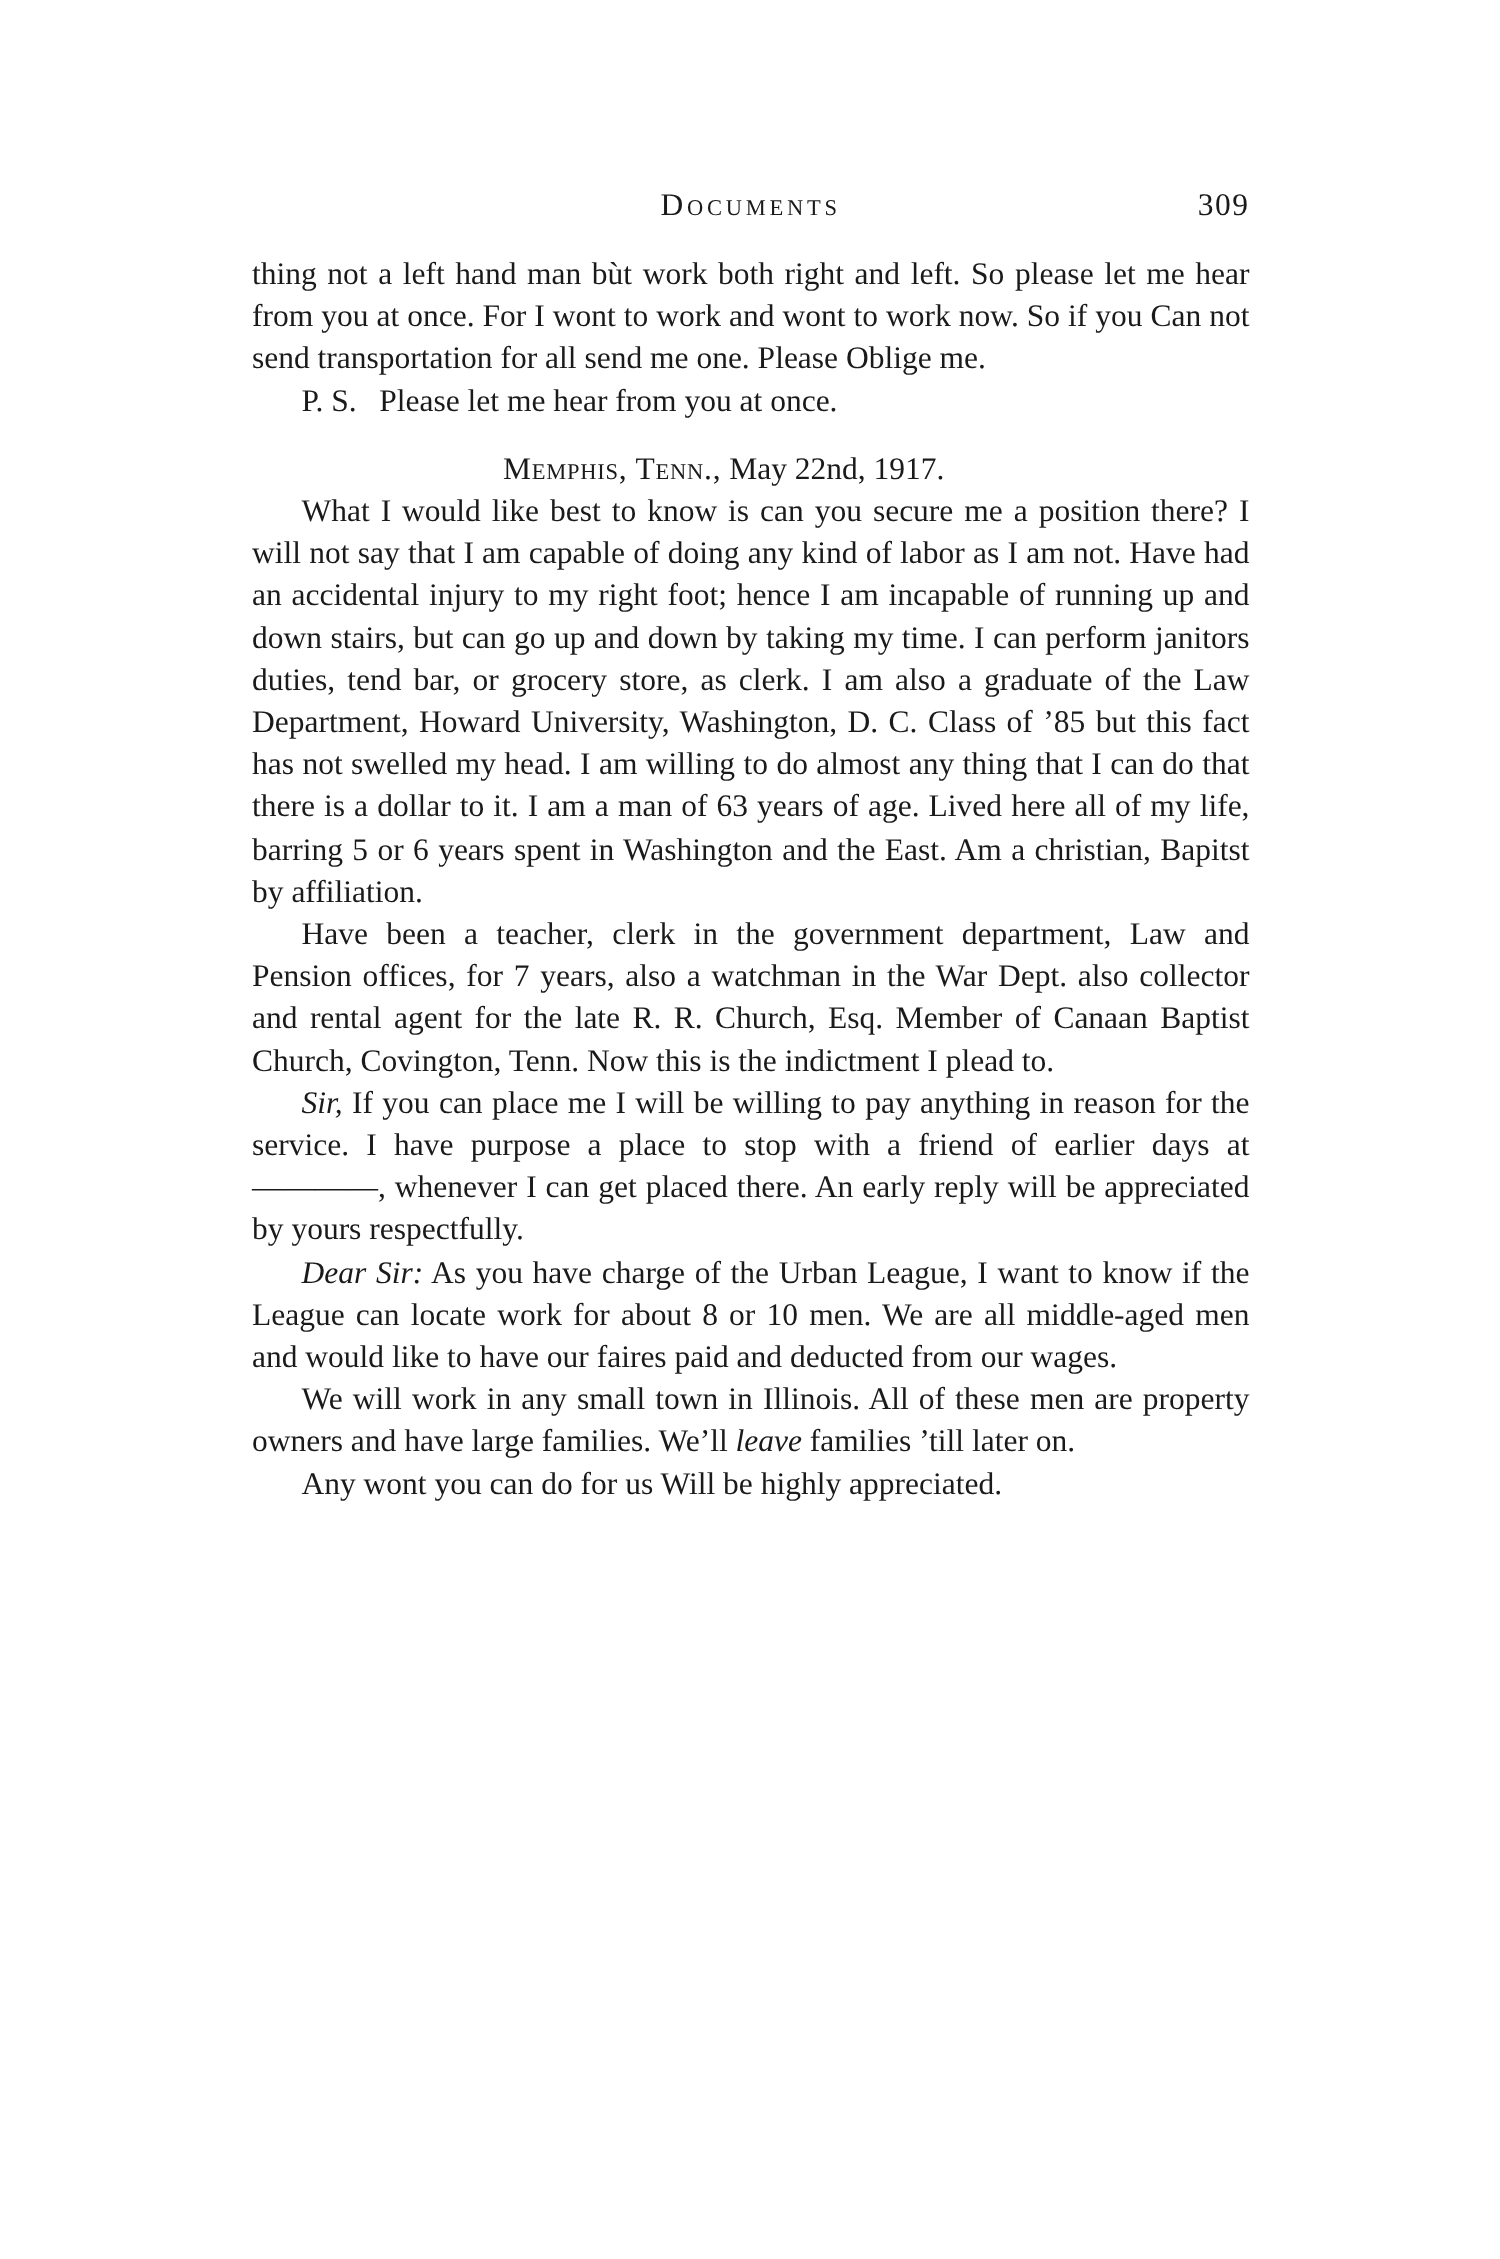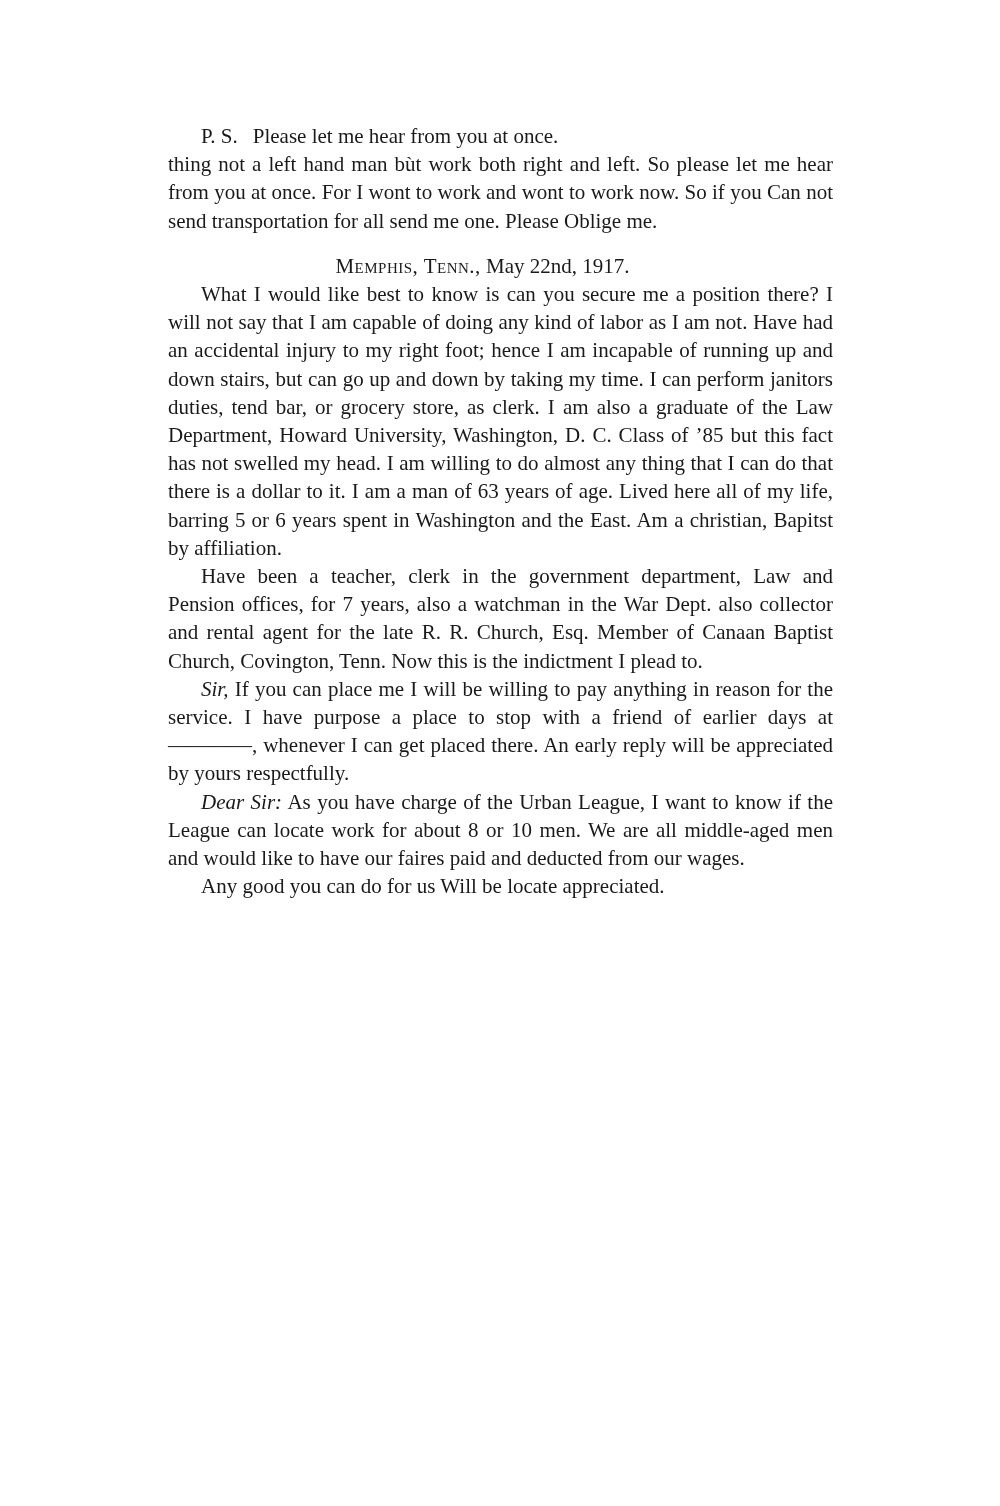--- a/index.html
+++ b/index.html
@@ -53,36 +53,41 @@
   .sc { font-variant: small-caps; letter-spacing: 0.5px; }
   .lead { font-style: italic; }
   .it { font-style: italic; }
   .ps-label { margin-right: 15px; }
 </style>
 </head>
 <body>
 
 <div class="page">
 
+  <div class="page-header">
+    <span class="running-head">Documents</span>
+    <span class="page-number">309</span>
+  </div>
 
   <div class="text-block">
 
+    <p class="para">thing not a left hand man bùt work both right and left. So please let me hear from you at once. For I wont to work and wont to work now. So if you Can not send transportation for all send me one. Please Oblige me.</p>
+
     <p class="para indent"><span class="ps-label">P. S.</span><span>Please let me hear from you at once.</span></p>
-
-    <p class="para">thing not a left hand man bùt work both right and left. So please let me hear from you at once. For I wont to work and wont to work now. So if you Can not send transportation for all send me one. Please Oblige me.</p>
 
     <p class="dateline"><span class="sc">Memphis, Tenn.,</span> <span>May 22nd, 1917.</span></p>
 
 
     <p class="para indent">What I would like best to know is can you secure me a position there? I will not say that I am capable of doing any kind of labor as I am not. Have had an accidental injury to my right foot; hence I am incapable of running up and down stairs, but can go up and down by taking my time. I can perform janitors duties, tend bar, or grocery store, as clerk. I am also a graduate of the Law Department, Howard University, Washington, D. C. Class of ’85 but this fact has not swelled my head. I am willing to do almost any thing that I can do that there is a dollar to it. I am a man of 63 years of age. Lived here all of my life, barring 5 or 6 years spent in Washington and the East. Am a christian, Bapitst by affiliation.</p>
 
     <p class="para indent">Have been a teacher, clerk in the government department, Law and Pension offices, for 7 years, also a watchman in the War Dept. also collector and rental agent for the late R. R. Church, Esq. Member of Canaan Baptist Church, Covington, Tenn. Now this is the indictment I plead to.</p>
 
     <p class="para indent"><span class="lead">Sir,</span> <span>If you can place me I will be willing to pay anything in reason for the service. I have purpose a place to stop with a friend of earlier days at ————, whenever I can get placed there. An early reply will be appreciated by yours respectfully.</span></p>
 
 
     <p class="para indent"><span class="lead">Dear Sir:</span> <span>As you have charge of the Urban League, I want to know if the League can locate work for about 8 or 10 men. We are all middle-aged men and would like to have our faires paid and deducted from our wages.</span></p>
 
+    <p class="para indent"><span>We will work in any small town in Illinois. All of these men are property owners and have large families. We’ll</span> <span class="it">leave</span> <span>families ’till later on.</span></p>
 
-    <p class="para indent">Any good you can do for us Will be locate appreciated.</p>
+    <p class="para indent">Any wont you can do for us Will be highly appreciated.</p>
 
   </div>
 </div>
 
 </body></html>

